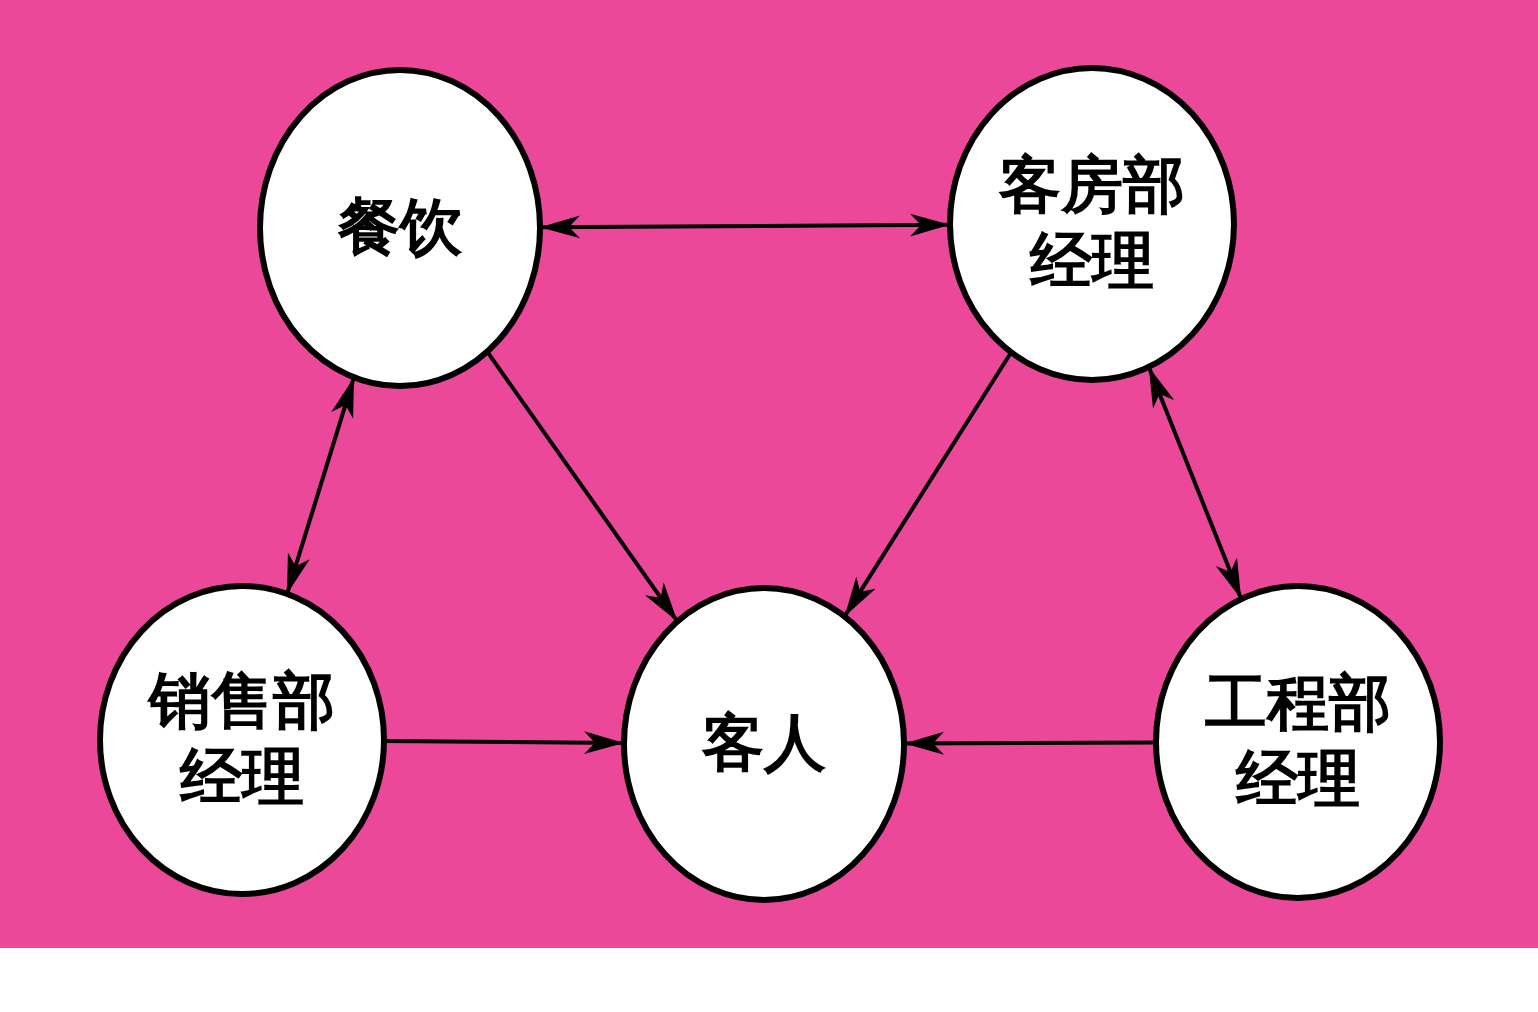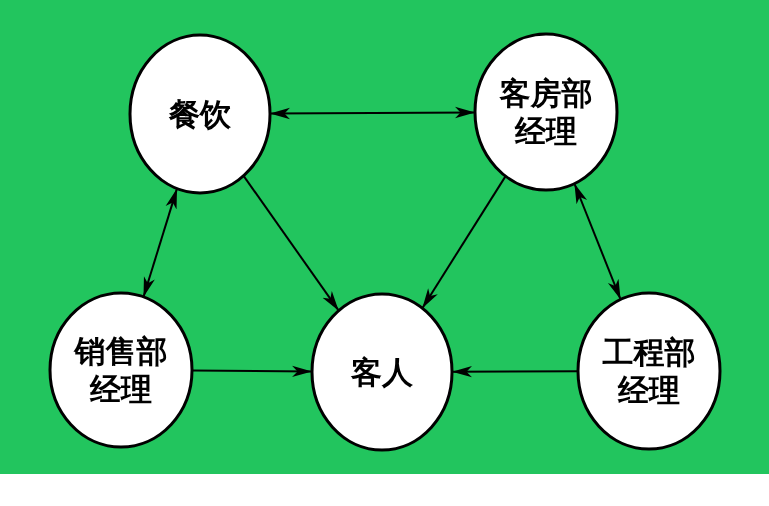--- a/index.html
+++ b/index.html
@@ -4,21 +4,21 @@
 <style>
   html, body {
     margin: 0;
     padding: 0;
     background: #ffffff;
   }
   .canvas {
     position: relative;
     width: 769px;
     height: 474px;
-    background: #22c55e;
+    background: #ec4899;
     overflow: hidden;
   }
   svg {
     display: block;
   }
   .node-label {
     font-family: "DejaVu Serif", "Liberation Serif", serif;
     font-size: 31px;
     font-weight: bold;
     fill: #000000;

